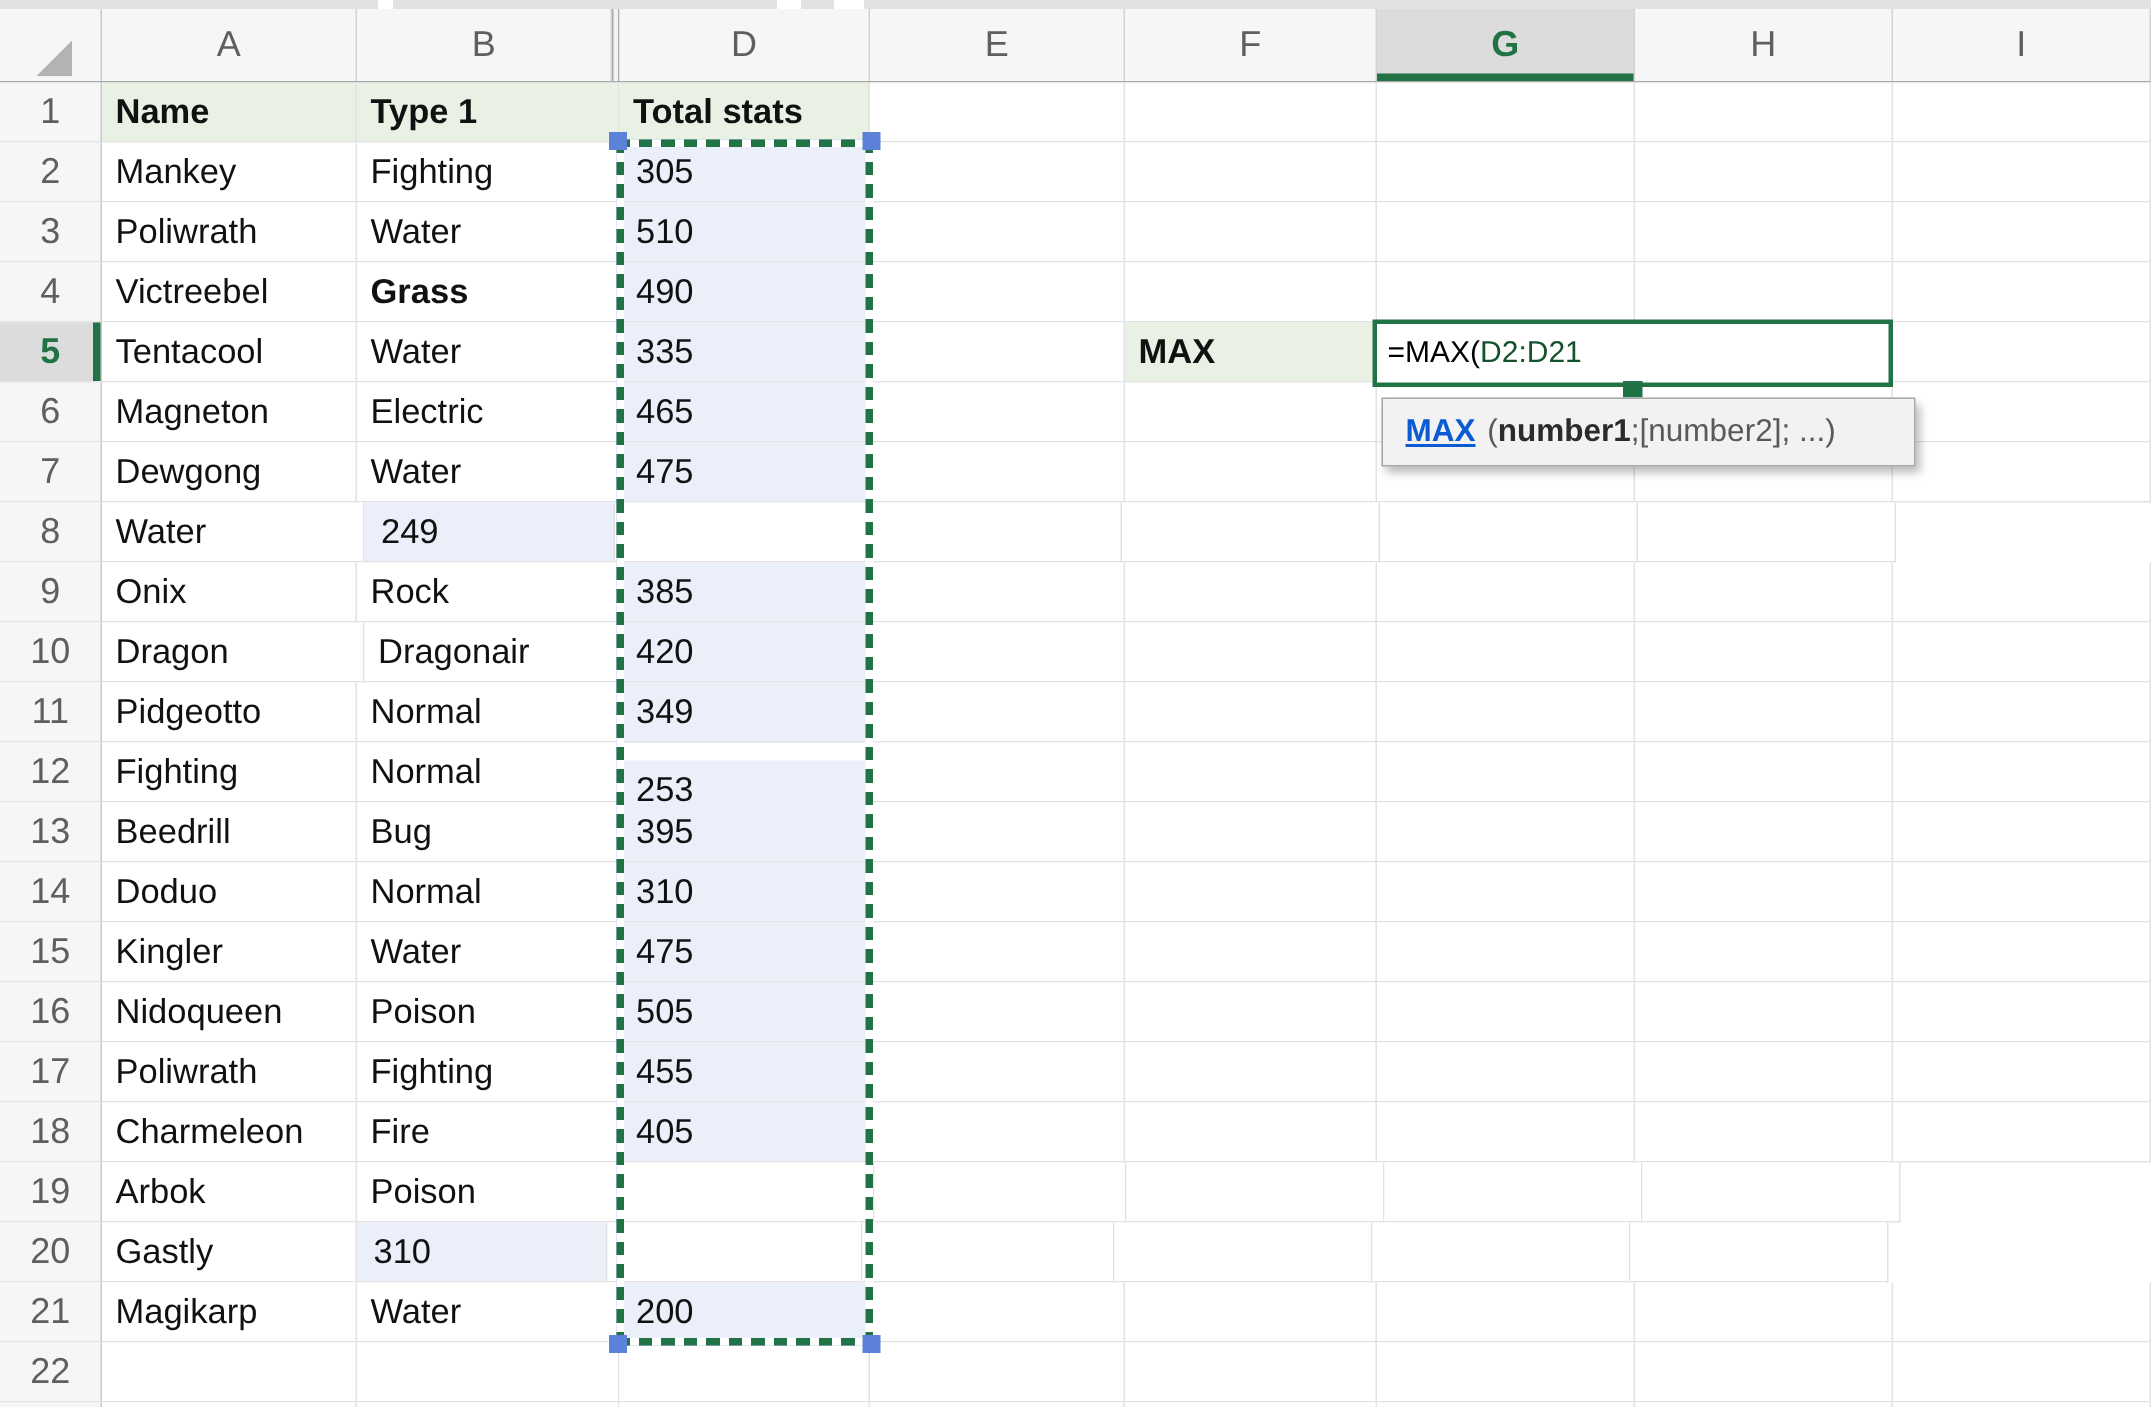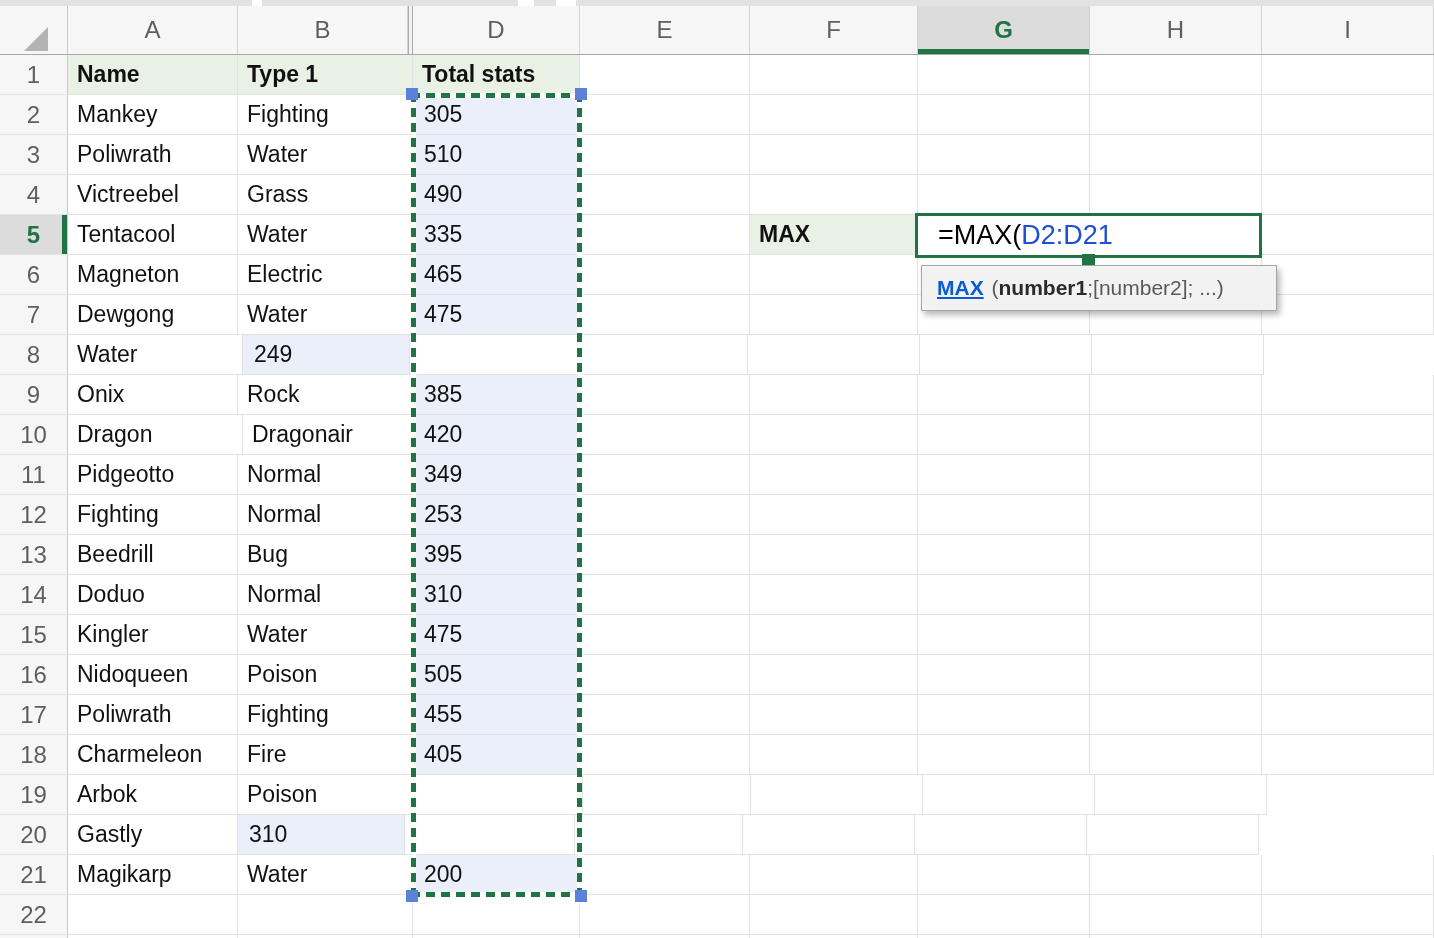--- a/index.html
+++ b/index.html
@@ -57,25 +57,25 @@
     background:repeating-linear-gradient(180deg, #217346 0 9px, #ffffff 9px 15px); }
   .ant.top { top:-2px; } .ant.bottom { bottom:-2px; }
   .ant.left { left:-2px; } .ant.right { right:-2px; }
   .handle { position:absolute; width:12px; height:12px; background:#5b82d8; }
   .handle.tl { left:-7px; top:-7px; } .handle.tr { right:-7px; top:-7px; }
   .handle.bl { left:-7px; bottom:-7px; } .handle.br { right:-7px; bottom:-7px; }
 
   
   .edit-box {
     position:absolute; left:915px; top:213px; width:347px; height:45px; z-index:6;
-    background:#ffffff; border:3px solid #217346; display:flex; align-items:center; padding-left:20px;
-    font-size:27px; white-space:nowrap;
+    background:#ffffff; border:3px solid #217346; display:flex; align-items:center; padding-left:7px;
+    font-size:20px; white-space:nowrap;
   }
   .edit-box .f-prefix { color:#000000; }
-  .edit-box .f-range { color:#1d4ed8; }
+  .edit-box .f-range { color:#14532d; }
   .fill-handle { position:absolute; left:1082px; top:254px; width:13px; height:11px; background:#217346; z-index:7; }
 
   
   .tooltip {
     position:absolute; left:921px; top:265px; width:356px; height:46px; z-index:8;
     background:#f2f2f2; border:1px solid #a6a6a6; box-shadow:3px 4px 6px rgba(0,0,0,0.28);
     display:flex; align-items:center; padding-left:15px;
     font-size:21px; color:#595959; white-space:nowrap;
   }
   .tooltip .fn-link { color:#0b5bd3; text-decoration:underline; font-weight:bold; margin-right:2px; }
@@ -138,21 +138,21 @@
           <div class="cell sel" style="width: 167px;">510</div>
           <div class="cell" style="width: 170px;"></div>
           <div class="cell" style="width: 168px;"></div>
           <div class="cell" style="width: 172px;"></div>
           <div class="cell" style="width: 172px;"></div>
           <div class="cell" style="width: 172px;"></div>
         </div>
         <div class="row">
           <div class="row-h">4</div>
           <div class="cell" style="width: 170px;">Victreebel</div>
-          <div class="cell" style="width: 175px;">Grass</div>
+          <div class="cell" style="width: 175px; font-weight: bold;">Grass</div>
           <div class="cell sel" style="width: 167px;">490</div>
           <div class="cell" style="width: 170px;"></div>
           <div class="cell" style="width: 168px;"></div>
           <div class="cell" style="width: 172px;"></div>
           <div class="cell" style="width: 172px;"></div>
           <div class="cell" style="width: 172px;"></div>
         </div>
         <div class="row">
           <div class="row-h active">5</div>
           <div class="cell" style="width: 170px;">Tentacool</div>
@@ -226,21 +226,21 @@
           <div class="cell" style="width: 170px;"></div>
           <div class="cell" style="width: 168px;"></div>
           <div class="cell" style="width: 172px;"></div>
           <div class="cell" style="width: 172px;"></div>
           <div class="cell" style="width: 172px;"></div>
         </div>
         <div class="row">
           <div class="row-h">12</div>
           <div class="cell" style="width: 170px;">Fighting</div>
           <div class="cell" style="width: 175px;">Normal</div>
-          <div class="cell sel" style="width: 167px;">253</div>
+          <div class="cell sel" style="width: 167px; margin-top: 12px;">253</div>
           <div class="cell" style="width: 170px;"></div>
           <div class="cell" style="width: 168px;"></div>
           <div class="cell" style="width: 172px;"></div>
           <div class="cell" style="width: 172px;"></div>
           <div class="cell" style="width: 172px;"></div>
         </div>
         <div class="row">
           <div class="row-h">13</div>
           <div class="cell" style="width: 170px;">Beedrill</div>
           <div class="cell" style="width: 175px;">Bug</div>

